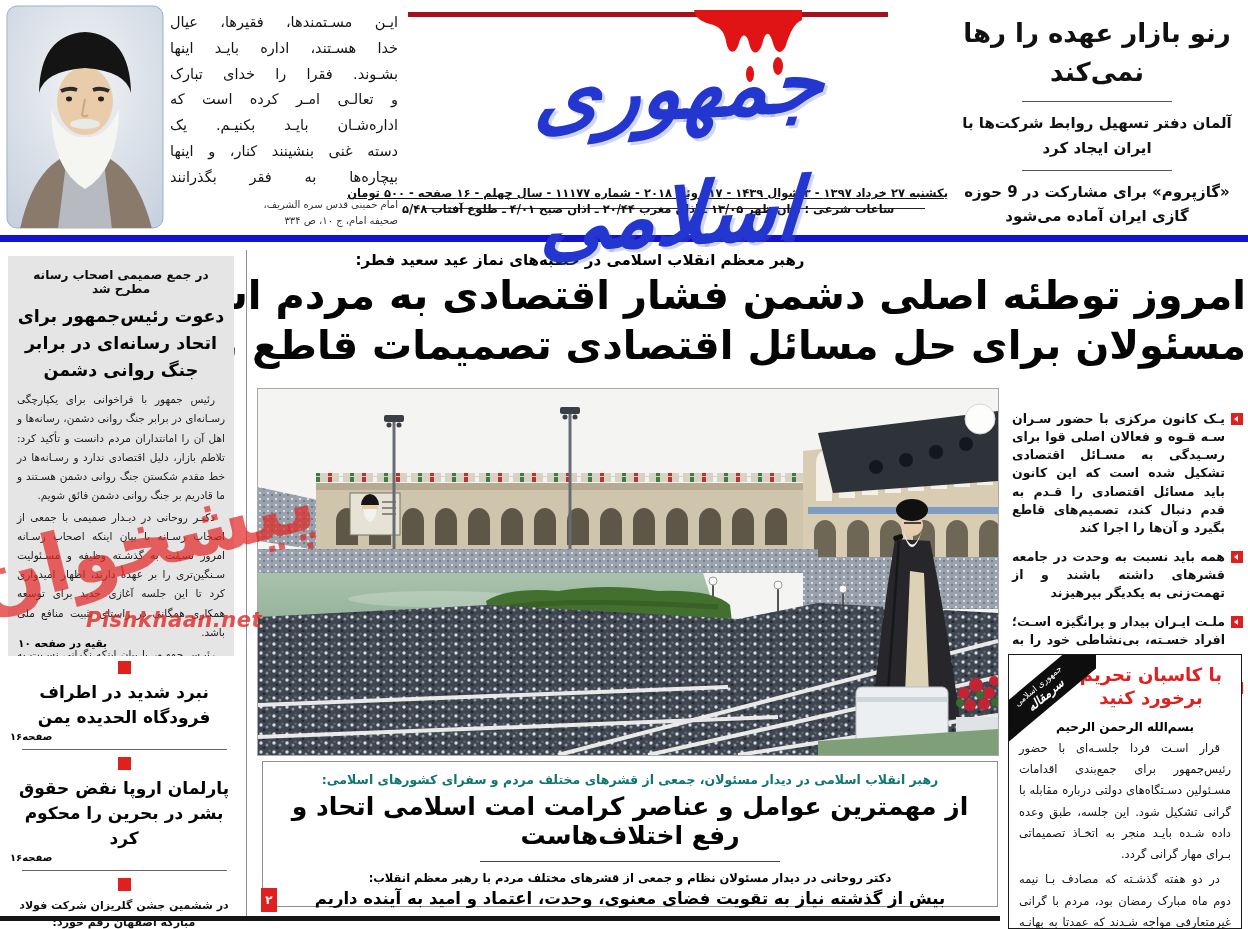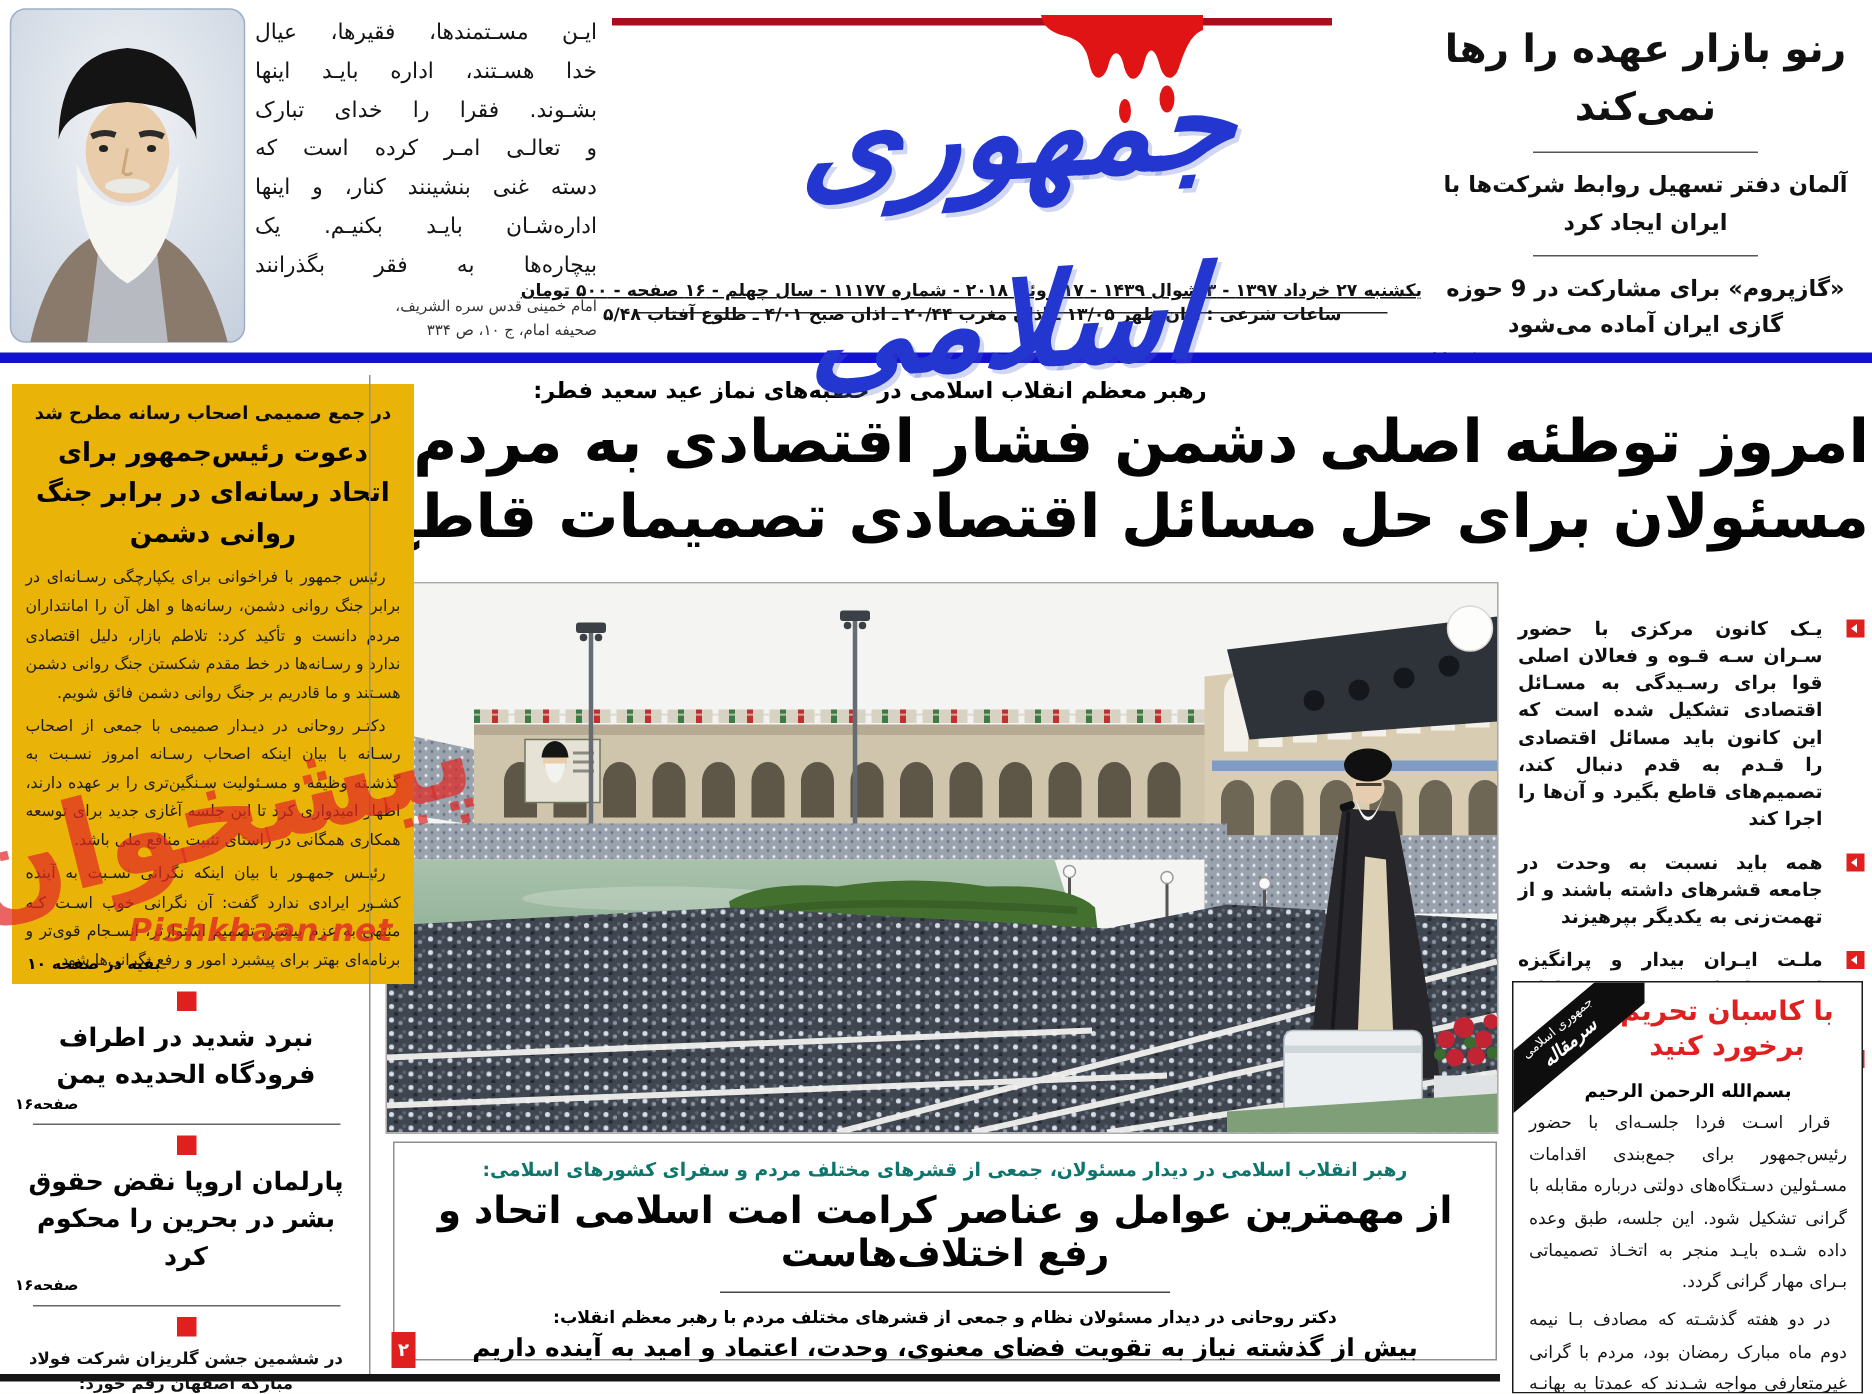--- a/index.html
+++ b/index.html
@@ -35,29 +35,29 @@
   #lead-kicker { left:300px; top:251px; width:560px; text-align:center; font-size:15px; font-weight:bold; color:#000000; }
   .lead-line { left:250px; width:996px; text-align:center; font-size:40px; font-weight:bold; color:#050505; line-height:1.15;
                letter-spacing:-1px; white-space:nowrap; }
   #lead-line1 { top:272px; }
   #lead-line2 { top:322px; }
 
   #main-photo { left:257px; top:388px; width:742px; height:368px; border:1px solid #a9a9a9; background:#eef0ee; }
 
   
   #lead-bullets { left:1012px; top:410px; width:231px; }
-  .bullet { display:flex; gap:16px; margin-bottom:11px; }
+  .bullet { display:flex; gap:6px; margin-bottom:11px; }
   .bullet-text { font-size:12.5px; font-weight:bold; line-height:1.45; text-align:justify; color:#101010; }
   .sq { flex:0 0 12px; width:12px; height:12px; background:#e01f1f; margin-top:3px; position:relative; }
   .sq.arrow::after { content:""; position:absolute; left:3px; top:3px; border-top:3px solid transparent; border-bottom:3px solid transparent;
                      border-right:4px solid #fff; }
   #bullets-page { font-size:10px; font-weight:bold; text-align:left; margin-top:-4px; }
 
   
-  #left-article { left:8px; top:256px; width:268px; height:400px; background:#eab308; padding:12px 9px 26px; overflow:hidden; }
+  #left-article { left:8px; top:256px; width:226px; height:400px; background:#e5e5e5; padding:12px 9px 26px; overflow:hidden; }
   #la-kicker { font-size:12px; font-weight:bold; text-align:center; color:#0c0c0c; }
   #la-headline { font-size:17.5px; font-weight:bold; text-align:center; line-height:1.55; margin:7px 0 6px; color:#050505; }
   .la-p { font-size:10.5px; line-height:1.82; text-align:justify; color:#1c1c1c; text-indent:10px; margin-top:3px; }
   #la-more { position:absolute; left:10px; bottom:7px; font-size:10.5px; font-weight:bold; }
 
   #left-briefs { left:10px; top:658px; width:228px; text-align:center; }
   .brief-sq { width:13px; height:13px; background:#e01f1f; margin:3px auto 6px; }
   .brief-h { font-size:17px; font-weight:bold; line-height:1.45; color:#060606; }
   .brief-kicker { font-size:11px; font-weight:bold; line-height:1.55; margin-bottom:3px; color:#111; }
   .brief-page { font-size:10px; font-weight:bold; text-align:left; margin-top:2px; }
@@ -126,22 +126,22 @@
         <path d="M79,94 L76,110 Q79,113 82,110" stroke="#c9a87f" stroke-width="2" fill="none"></path>
       </g>
     </svg>
   </div>
 
   <div class="abs" id="imam-quote">
     <div class="quote-line">ایـن مسـتمندها، فقیرها، عیال</div>
     <div class="quote-line">خدا هسـتند، اداره بایـد اینها</div>
     <div class="quote-line">بشـوند. فقرا را خدای تبارک</div>
     <div class="quote-line">و تعالـی امـر کرده است که</div>
+    <div class="quote-line">اداره‌شـان بایـد بکنیـم. یک</div>
     <div class="quote-line">دسته غنی بنشینند کنار، و اینها</div>
-    <div class="quote-line">اداره‌شـان بایـد بکنیـم. یک</div>
     <div class="quote-line">بیچاره‌ها به فقر بگذرانند</div>
     <div class="quote-attr">
       <div>امام خمینی قدس سره الشریف،</div>
       <div>صحیفه امام، ج ۱۰، ص ۳۳۴</div>
     </div>
   </div>
 
   <div class="abs" id="logo-wrap">
     <div id="logo-redline"></div>
     <svg id="logo-drip" viewBox="0 0 112 86">

